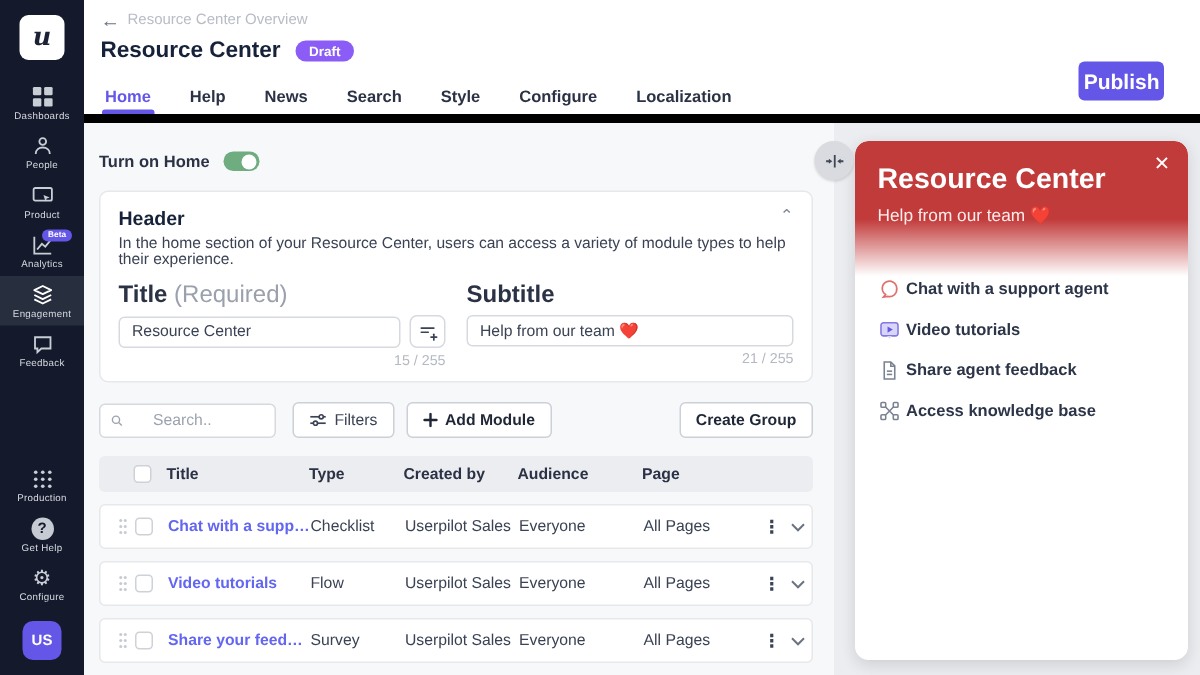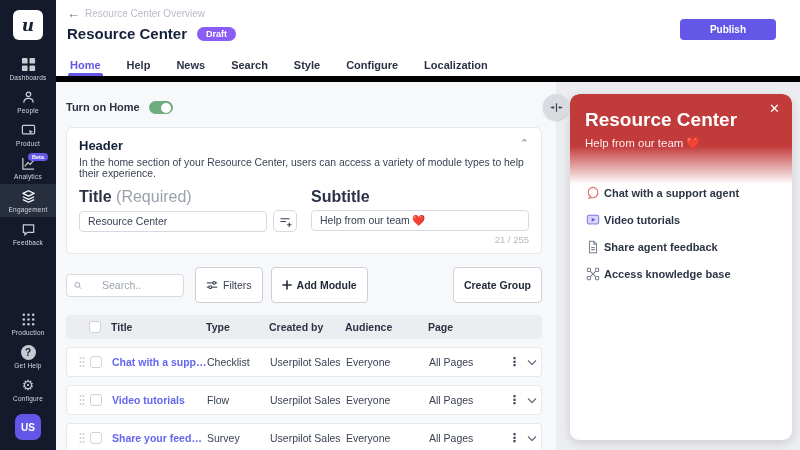--- a/index.html
+++ b/index.html
@@ -23,32 +23,32 @@
             display:flex; align-items:center; justify-content:center; margin:8px 0 10px; cursor:pointer; }
 
   
   .main { flex:1; display:flex; flex-direction:column; min-width:0; }
   .topbar { height:57px; background:#fff; position:relative; padding:8px 0 0 11px; flex-shrink:0; }
   .breadcrumb { display:flex; align-items:center; gap:5px; font-size:10px; color:#b8bcc5; }
   .breadcrumb .back { color:#6b7280; font-size:13px; line-height:10px; cursor:pointer; }
   .title-row { display:flex; align-items:center; gap:10px; margin-top:6px; }
   .page-title { font-size:15px; font-weight:bold; color:#16213a; }
   .badge { background:#8b5cf6; color:#fff; font-size:9px; font-weight:bold; padding:2px 9px; border-radius:9px; }
-  .publish-btn { position:absolute; top:19px; right:24px; background:#6457e8; color:#fff; border:none; font-family:inherit;
-                 font-size:10px; font-weight:bold; padding:5px 30px; border-radius:4px; cursor:pointer; }
+  .publish-btn { position:absolute; top:41px; right:24px; background:#6457e8; color:#fff; border:none; font-family:inherit;
+                 font-size:14px; font-weight:bold; padding:5px 3px; border-radius:4px; cursor:pointer; }
   .tabs { height:25px; background:#fff; border-bottom:6px solid #000000; display:flex; padding-left:14px; gap:26px; flex-shrink:0; }
   .tab { font-size:11px; font-weight:bold; color:#2b3245; padding-top:2px; cursor:pointer; position:relative; }
   .tab.active { color:#6457e8; }
   .tab.active::after { content:""; position:absolute; left:-2px; right:-2px; bottom:0; height:3px; background:#6457e8; border-radius:2px 2px 0 0; }
 
   .content { flex:1; display:flex; min-height:0; }
 
   
   .workspace { width:500px; background:#f7f8f9; padding:10px 14px 0 10px; flex-shrink:0; }
-  .toggle-row { display:flex; align-items:flex-start; gap:9px; margin:9px 0 13px; }
+  .toggle-row { display:flex; align-items:center; gap:9px; margin:9px 0 13px; }
   .toggle-row .t-lbl { font-size:11px; font-weight:bold; color:#2b3245; }
   .toggle { width:24px; height:13px; border-radius:7px; background:#6fac80; position:relative; cursor:pointer; }
   .toggle .knob { position:absolute; top:1.5px; right:1.5px; width:10px; height:10px; background:#fff; border-radius:50%; }
 
   .card { background:#fff; border:1px solid #e6e8ec; border-radius:6px; padding:10px 12px 8px; position:relative; }
   .card-title { font-size:13px; font-weight:bold; color:#16213a; }
   .card-collapse { position:absolute; top:9px; right:12px; color:#7c8393; font-size:11px; cursor:pointer; }
   .card-desc { font-size:10.4px; color:#3a4254; margin-top:4px; }
   .fields { display:flex; gap:14px; margin-top:9px; }
   .field { flex:1; min-width:0; }
@@ -56,21 +56,21 @@
   .field-label .req { font-weight:normal; color:#9aa1ad; }
   .input-row { display:flex; align-items:center; gap:6px; }
   .text-input { flex:1; min-width:0; height:21px; border:1px solid #d6d9df; border-radius:4px; padding:0 8px; font-family:inherit; font-size:10.5px; color:#3a4254; background:#fff; }
   .icon-btn { width:24px; height:22px; border:1px solid #d6d9df; border-radius:5px; background:#fff; display:flex; align-items:center; justify-content:center; cursor:pointer; flex-shrink:0; }
   .counter { text-align:right; font-size:9.5px; color:#b4b9c2; margin-top:3px; }
 
   .toolbar { display:flex; align-items:center; margin-top:13px; }
   .search-box { display:flex; align-items:center; gap:20px; width:118px; height:23px; background:#fff; border:1px solid #d6d9df; border-radius:4px; padding:0 7px; }
   .search-box input { border:none; outline:none; width:100%; font-family:inherit; font-size:10.5px; color:#3a4254; background:transparent; }
   .search-box input::placeholder { color:#9ca3af; }
-  .btn { display:flex; align-items:center; gap:5px; height:36px; background:#fff; border:1px solid #ccd0d7; border-radius:4px;
+  .btn { display:flex; align-items:center; gap:5px; height:24px; background:#fff; border:1px solid #ccd0d7; border-radius:4px;
          padding:0 10px; font-family:inherit; font-size:10.5px; color:#3a4254; cursor:pointer; }
   .btn.bold { font-weight:bold; color:#1f2736; }
   .filters-btn { margin-left:11px; }
   .create-group { margin-left:auto; }
   .add-module { margin-left:8px; }
 
   .tbl-head, .tbl-row { display:grid; grid-template-columns:17px 22px 95px 63px 76px 83px 1fr 17px 18px; align-items:center; padding-left:6px; }
   .tbl-head { background:#ecedf0; border-radius:4px; height:24px; margin-top:12px; font-size:10.5px; font-weight:bold; color:#2b3245; }
   .tbl-row { background:#fff; border:1px solid #e6e8ec; border-radius:4px; height:30px; margin-top:8px; font-size:10.5px; color:#3a4254; }
   .cell-title { color:#6366f1; font-weight:bold; overflow:hidden; white-space:nowrap; text-overflow:ellipsis; cursor:pointer; }
@@ -228,20 +228,21 @@
                 <input class="text-input" value="Resource Center" style="">
                 <span class="icon-btn">
                   <svg width="13" height="13" viewBox="0 0 14 14" fill="none" stroke="#3a4254" stroke-width="1.2" stroke-linecap="round">
                       <path d="M2 4h9"></path>
                       <path d="M2 7h5"></path>
                       <path d="M9 10.5h4"></path>
                       <path d="M11 8.5v4"></path>
                     </svg>
                 </span>
               </div>
+              <div class="counter">15 / 255</div>
             </div>
             <div class="field">
               <div class="field-label">Subtitle</div>
               <div class="input-row">
                 <input class="text-input" value="Help from our team ❤️" style="">
               </div>
               <div class="counter">21 / 255</div>
             </div>
           </div>
         </div>

